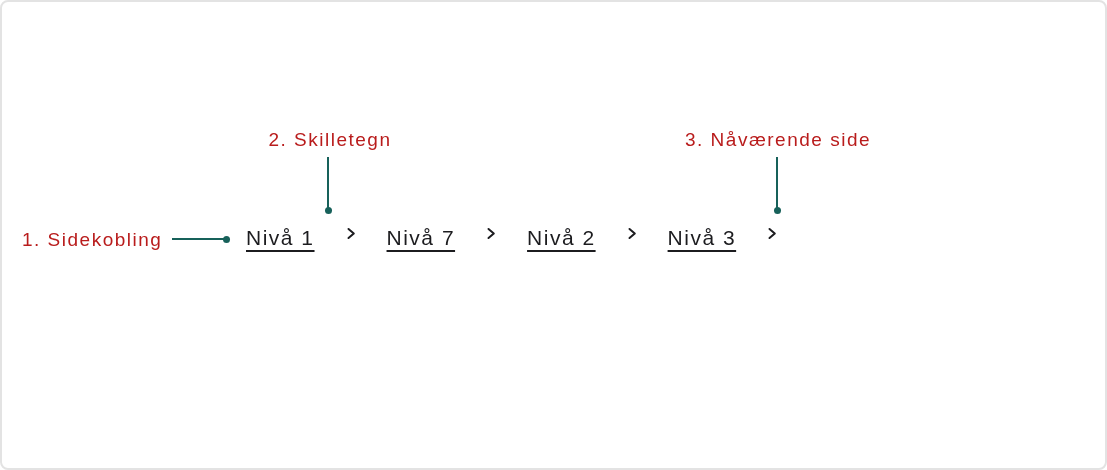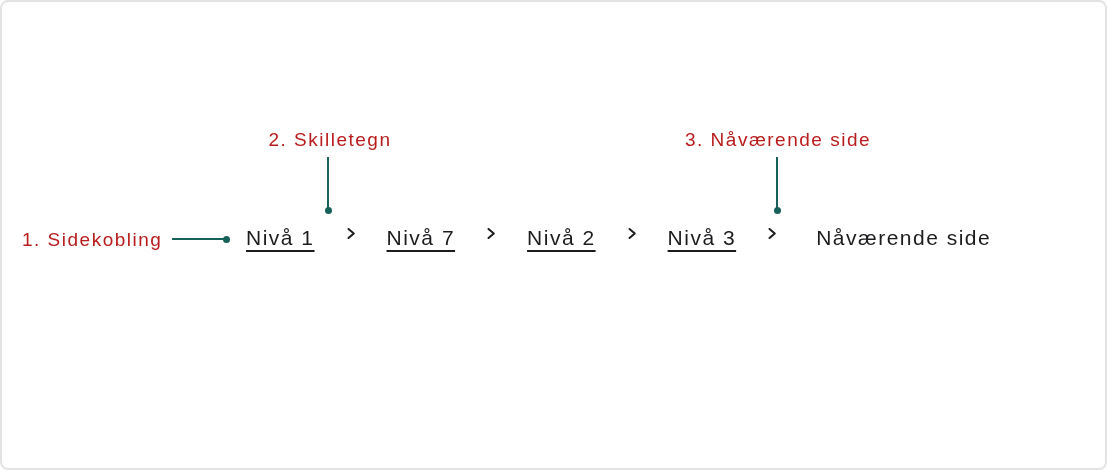--- a/index.html
+++ b/index.html
@@ -110,16 +110,15 @@
       <path d="M2.5 2 L7.8 6.5 L2.5 11" fill="none" stroke="#1c1c1f" stroke-width="2" stroke-linecap="round" stroke-linejoin="round"></path>
     </svg>
     <a href="#">Nivå 2</a>
     <svg class="crumb-chevron" width="10" height="13" viewBox="0 0 10 13" aria-hidden="true">
       <path d="M2.5 2 L7.8 6.5 L2.5 11" fill="none" stroke="#1c1c1f" stroke-width="2" stroke-linecap="round" stroke-linejoin="round"></path>
     </svg>
     <a href="#">Nivå 3</a>
     <svg class="crumb-chevron" width="10" height="13" viewBox="0 0 10 13" aria-hidden="true">
       <path d="M2.5 2 L7.8 6.5 L2.5 11" fill="none" stroke="#1c1c1f" stroke-width="2" stroke-linecap="round" stroke-linejoin="round"></path>
     </svg>
-    <span class="current-page">Nåværende side</span>
   </nav>
 
 </div>
 
 </body></html>

